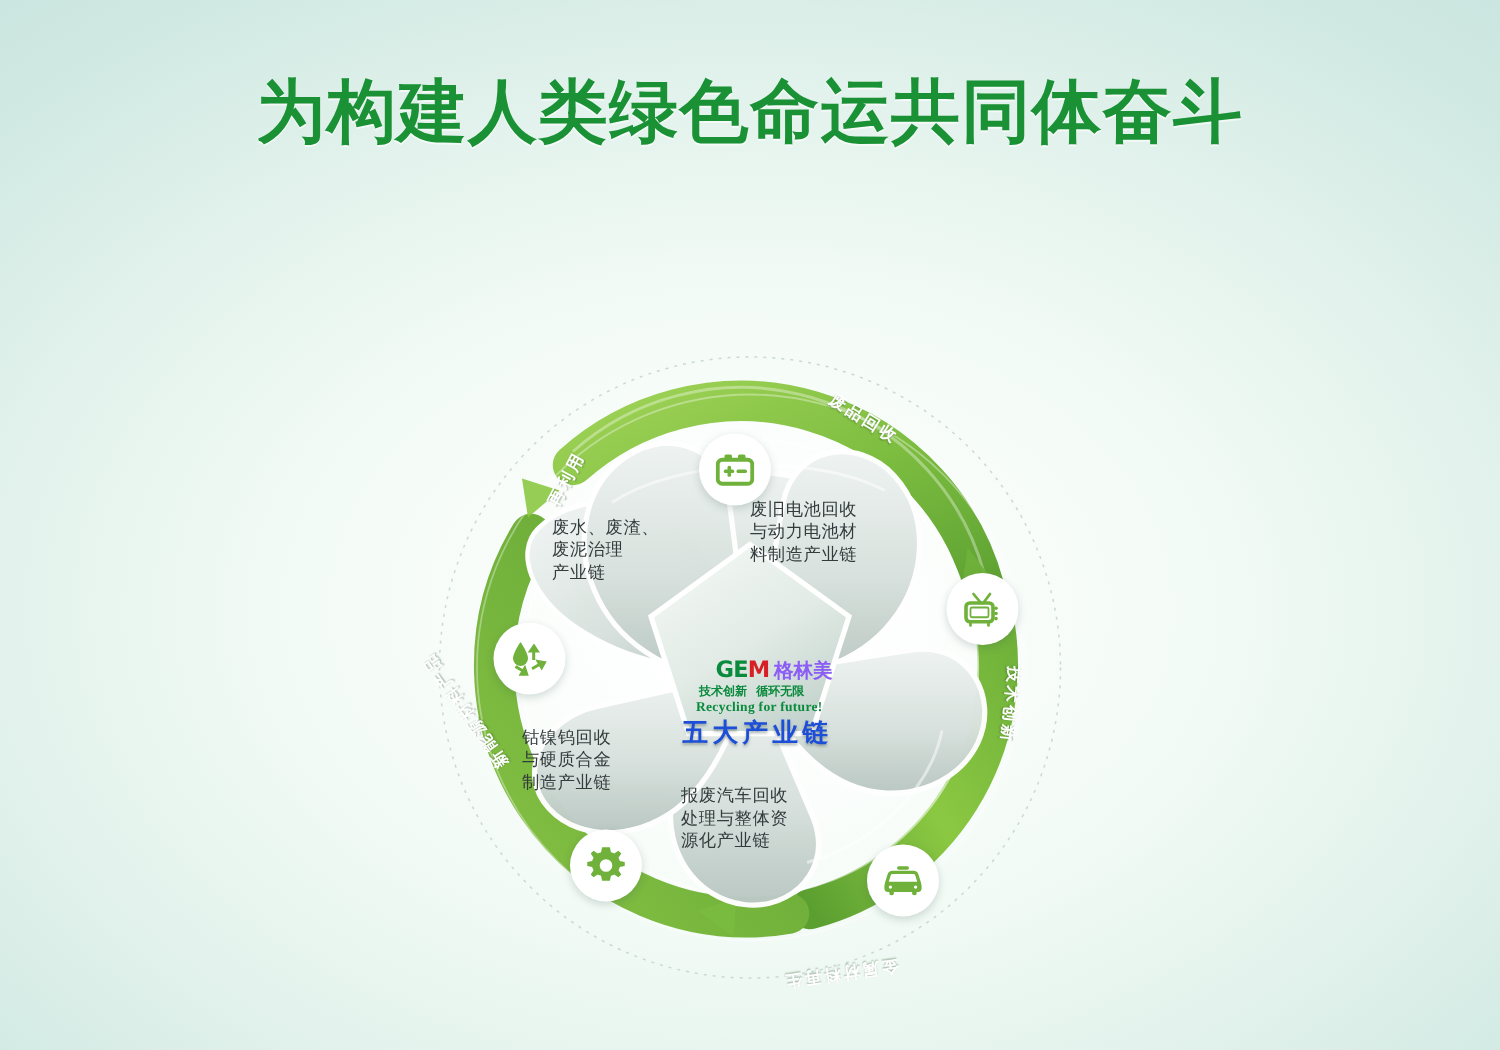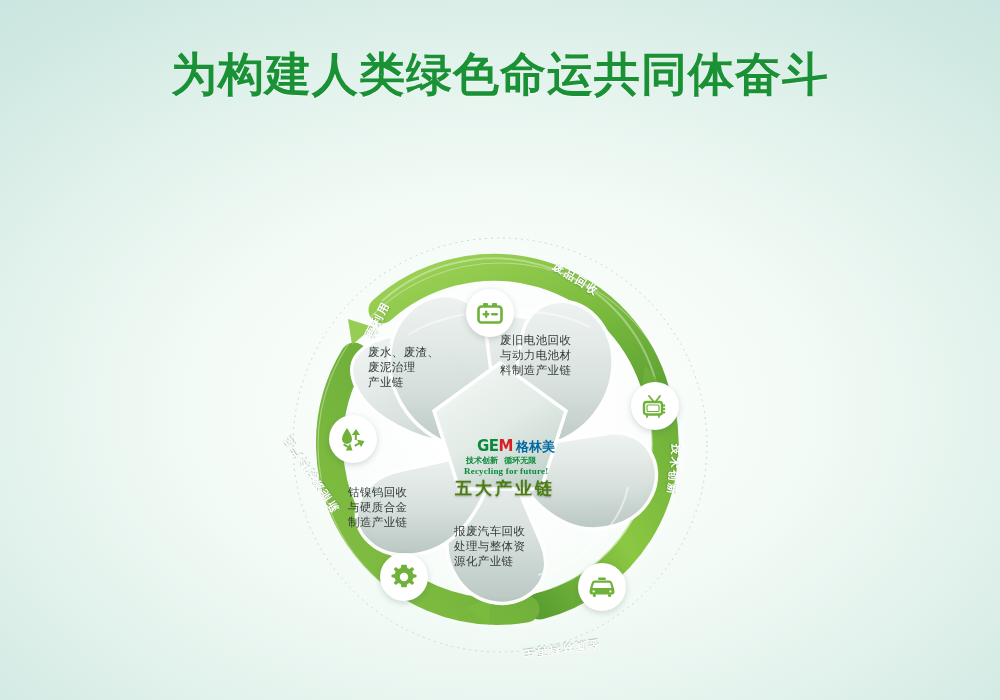--- a/index.html
+++ b/index.html
@@ -41,35 +41,35 @@
   .logo-row{
     display:flex;align-items:center;justify-content:center;gap:3px;height:15px;
   }
   .gem-mark{
     font-size:15px;font-weight:bold;letter-spacing:-0.5px;
     color:#0a8a3c;line-height:15px;
     font-family:"DejaVu Sans",sans-serif;
   }
   .gem-mark .m-red{color:#d81f26;}
   .gem-cn{
-    font-size:13px;font-weight:bold;color:#0369a1;line-height:15px;letter-spacing:0px;
+    font-size:13px;font-weight:bold;color:#8b5cf6;line-height:15px;letter-spacing:0px;
   }
   .logo-slogan{
     font-size:8px;color:#0a8a3c;font-weight:bold;letter-spacing:0px;
     margin-top:2px;line-height:9px;
   }
   .logo-slogan span{margin:0 2px;}
   .logo-en{
     font-size:9px;color:#0a8a3c;font-weight:bold;letter-spacing:0.2px;
     margin-top:1px;line-height:10px;
     font-family:Liberation Serif, serif;
   }
   .center-sub{
     position:absolute;left:150px;top:262px;width:130px;text-align:center;
-    font-size:17px;font-weight:bold;color:#4d7c0f;letter-spacing:3px;
+    font-size:17px;font-weight:bold;color:#1d4ed8;letter-spacing:3px;
     text-shadow:0 1px 2px rgba(90,110,100,.55);
     pointer-events:none;
   }
 
   
   .seg-label{
     position:absolute;
     color:#333b3c;
     font-size:11.5px;
     line-height:15px;

